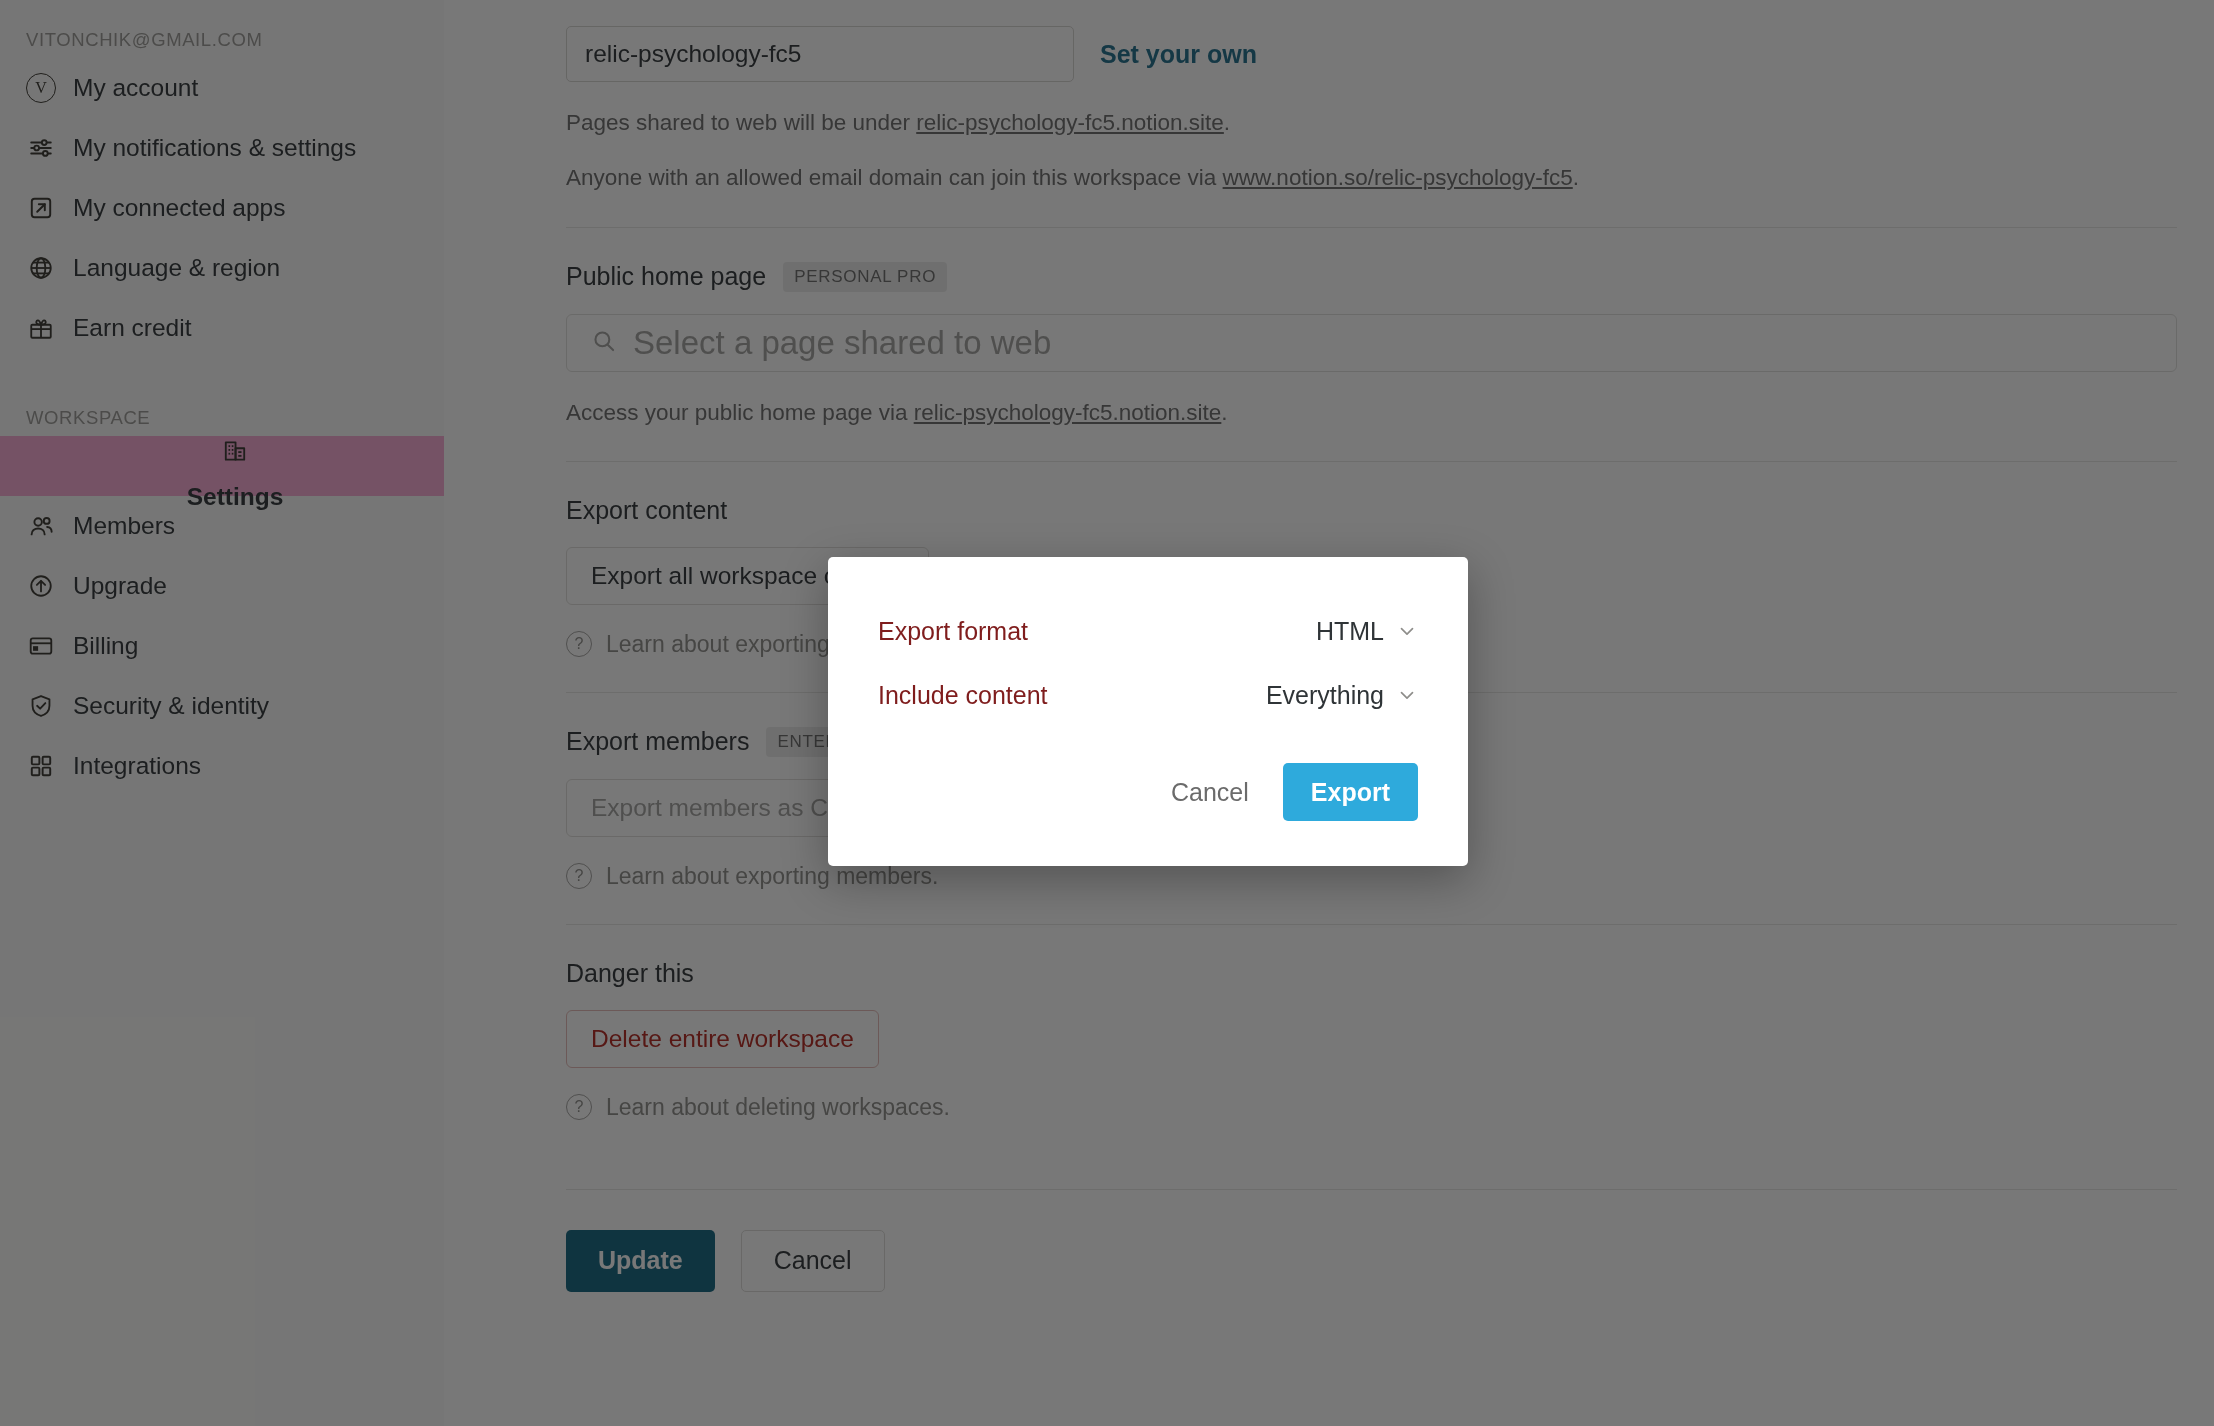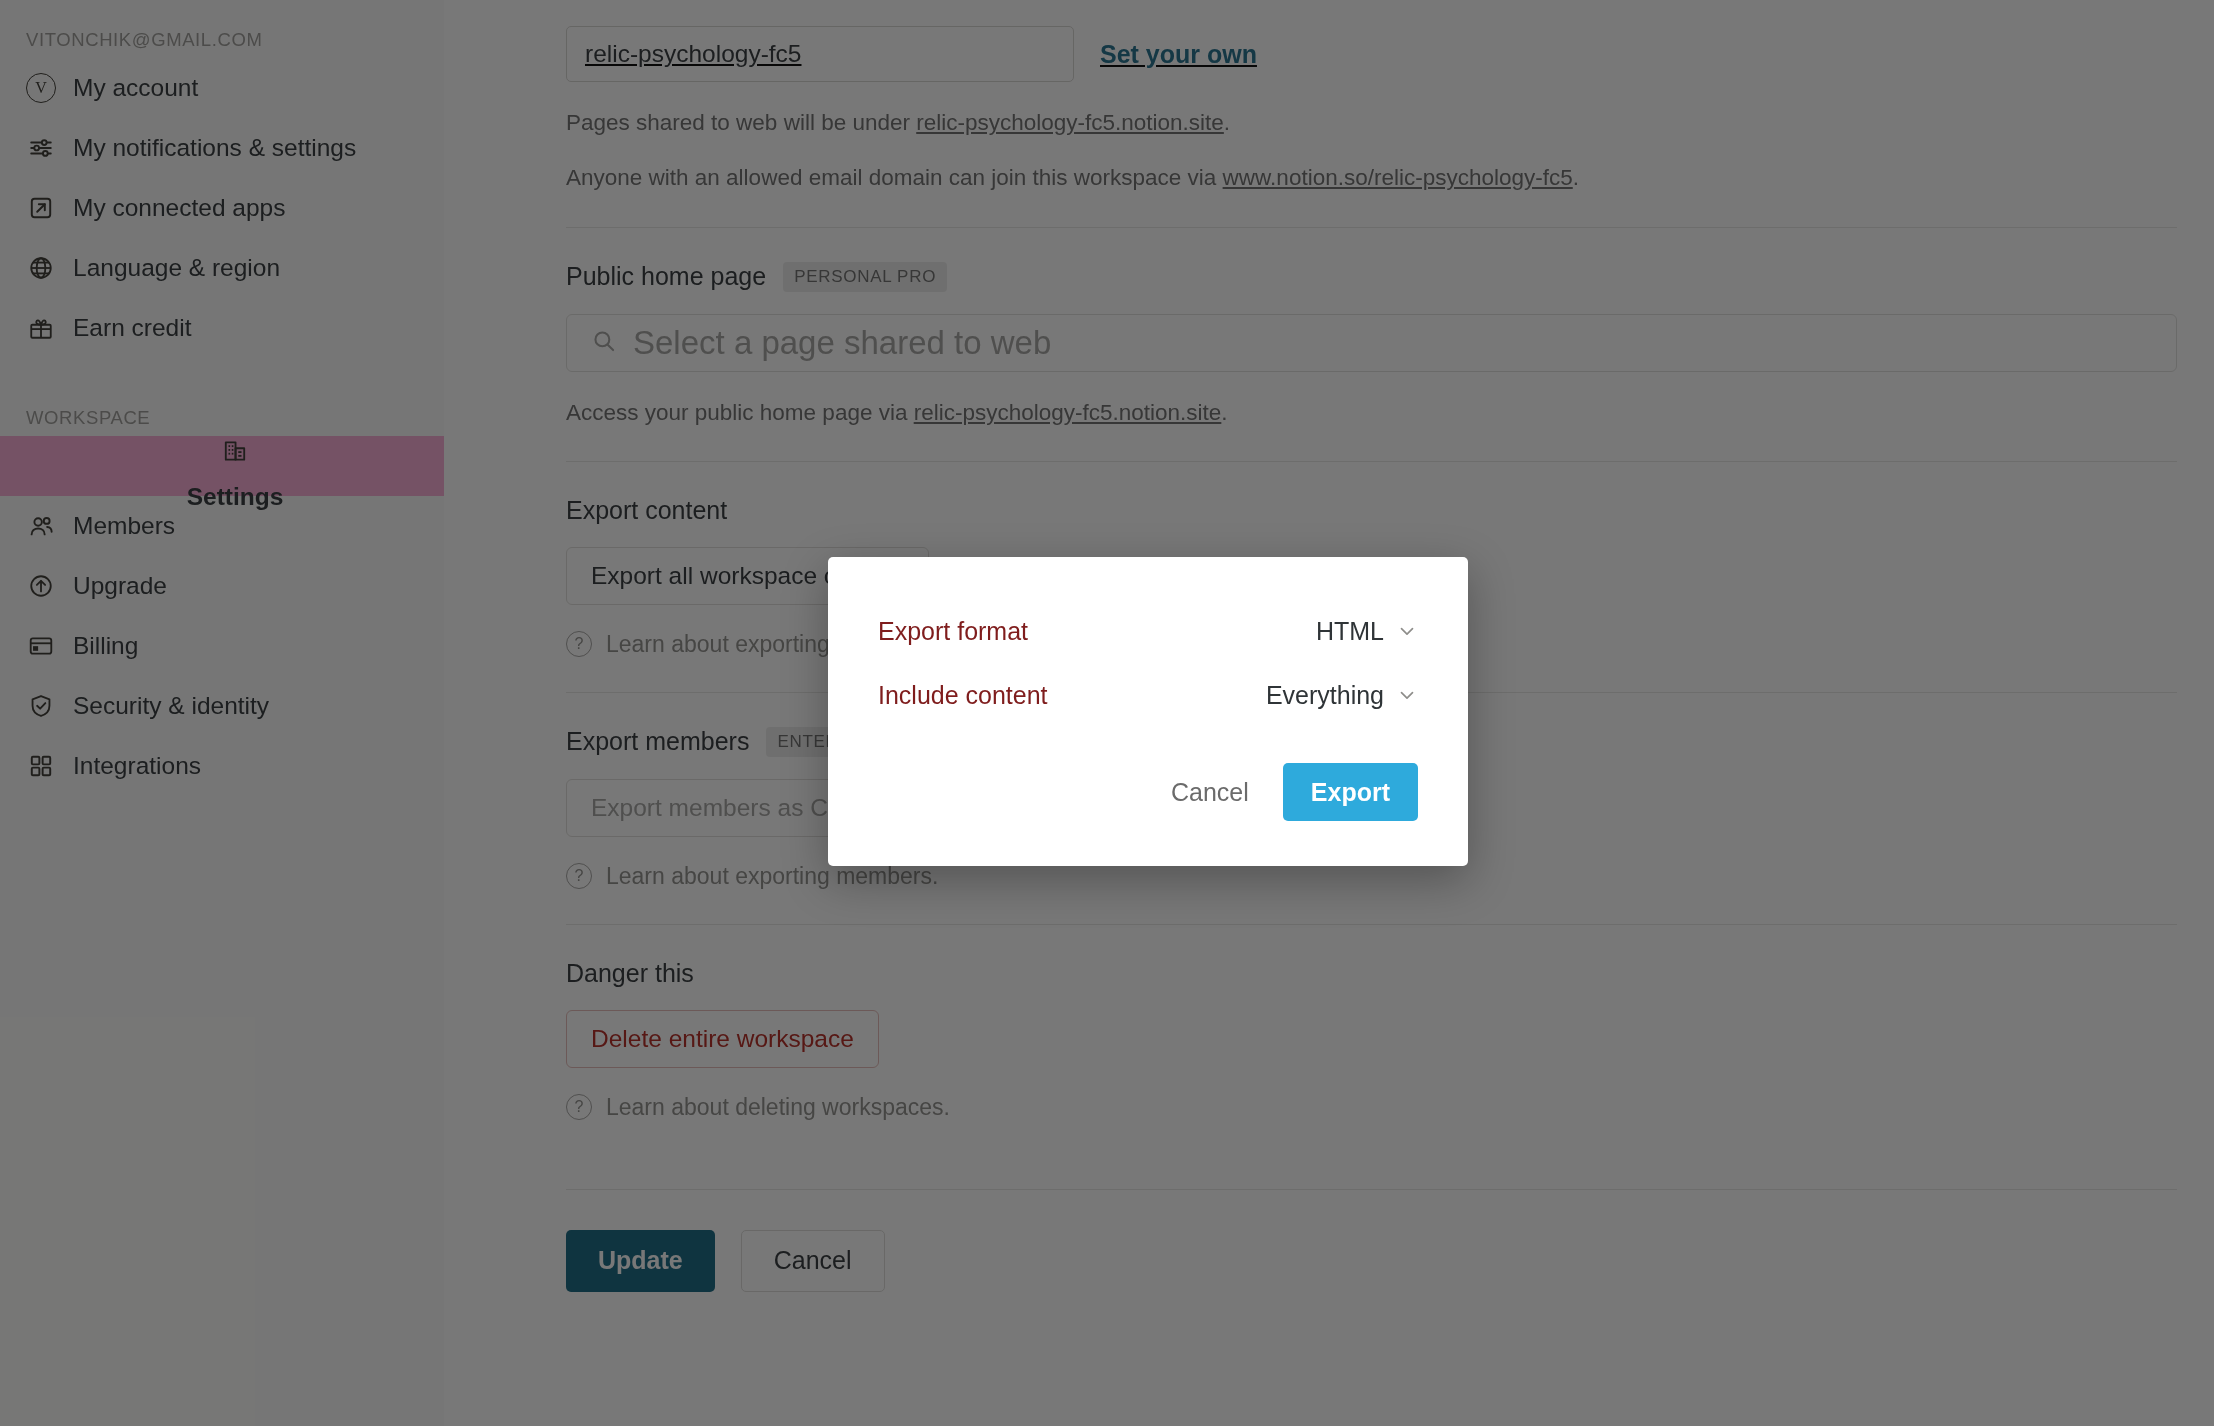--- a/index.html
+++ b/index.html
@@ -93,21 +93,20 @@
     background: #e6e5e3;
     width: 1611px;
   }
 
   
   .url-row {
     display: flex;
     align-items: center;
     gap: 26px;
     padding-top: 26px;
-    text-decoration: underline;
   }
   .url-input {
     width: 508px;
     height: 56px;
     border: 1px solid #d6d5d2;
     border-radius: 5px;
     background: #ffffff;
     font-size: 24.5px;
     color: #2f3437;
     padding: 0 18px;

